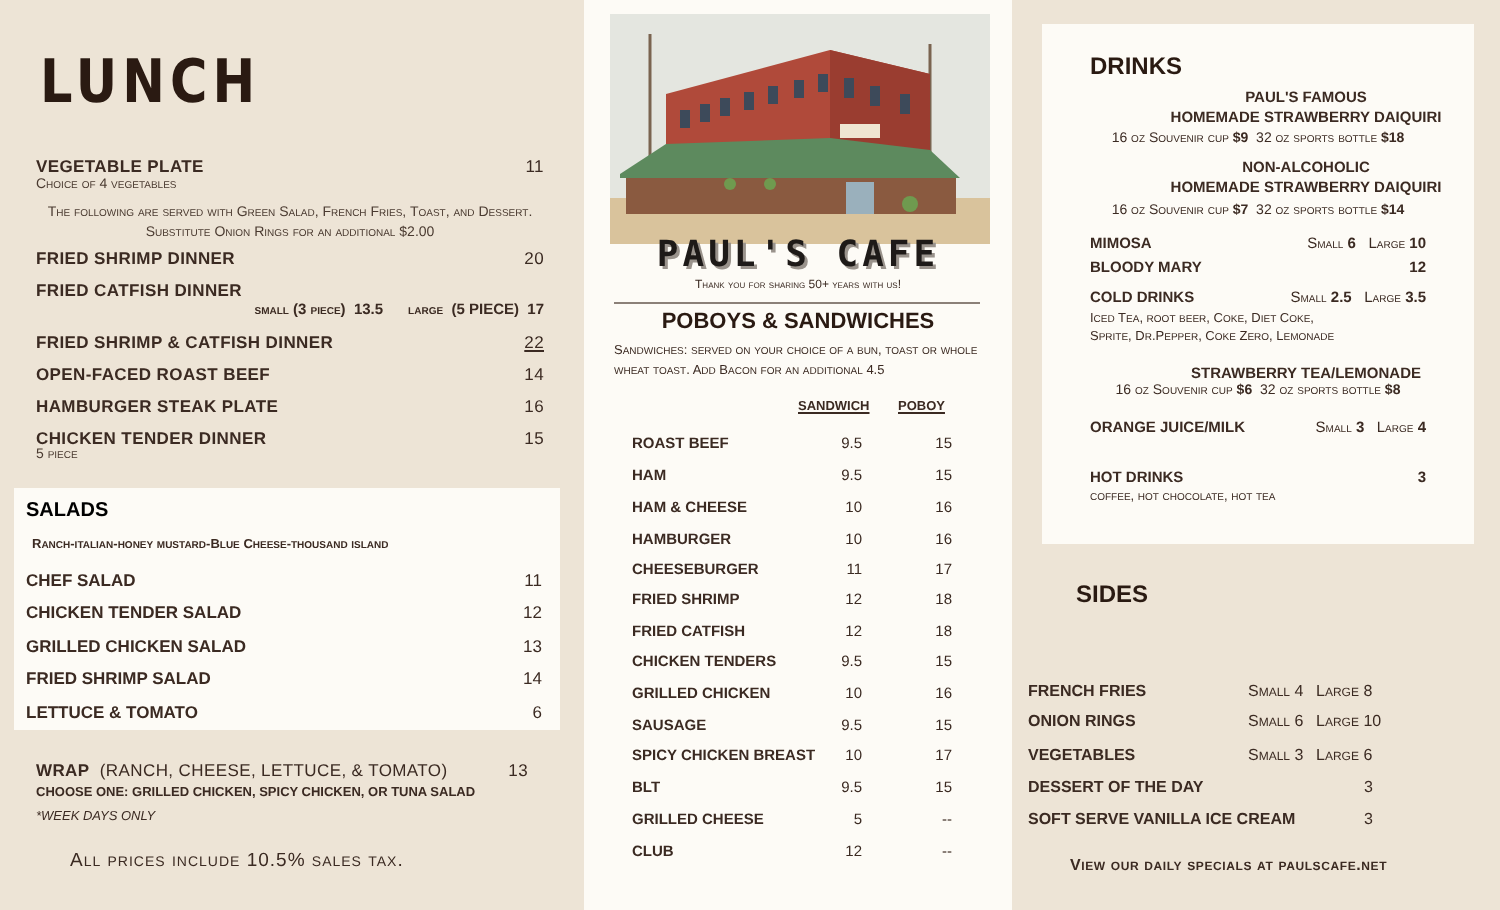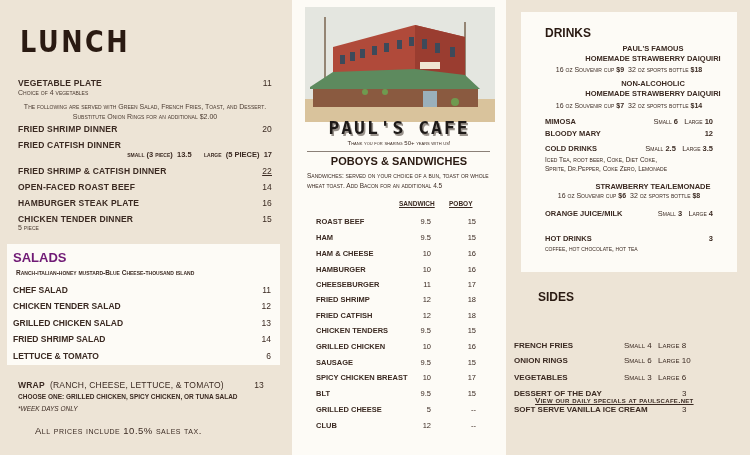--- a/index.html
+++ b/index.html
@@ -21,21 +21,21 @@
     font-size: 30px; letter-spacing: 3px; color: #2a1a12;
     transform: scaleX(0.85); transform-origin: left;
   }
   .row { position: absolute; left: 18px; width: 254px; display: flex; justify-content: space-between; font-size: 8.5px; font-weight: bold; letter-spacing: 0.2px; }
   .row .price { font-weight: normal; font-size: 8.5px; }
   .sub { position: absolute; left: 18px; font-size: 7px; font-variant: small-caps; color: #4a3a30; }
   .note { position: absolute; left: 18px; width: 254px; text-align: center; font-size: 7px; font-variant: small-caps; line-height: 9.5px; color: #4a3a30; }
 
   
   .salads { left: 7px; top: 244px; width: 273px; height: 121px; }
-  .salads-title { position: absolute; left: 6px; top: 6px; font-size: 13px; font-weight: bold; color: #701a75; }
+  .salads-title { position: absolute; left: 6px; top: 6px; font-size: 10px; font-weight: bold; color: #000000; }
   .salads-sub { position: absolute; left: 9px; top: 25px; font-size: 6.5px; font-variant: small-caps; font-weight: bold; }
   .srow { position: absolute; left: 6px; width: 258px; display: flex; justify-content: space-between; font-size: 8.5px; font-weight: bold; }
   .srow .price { font-weight: normal; }
 
   
   .middle { left: 292px; top: 0; width: 214px; height: 455px; }
   .photo { position: absolute; left: 13px; top: 7px; width: 190px; height: 115px; overflow: hidden; background: linear-gradient(#dfe6ea, #e9e2cf 60%, #d8c6a4); }
   .cafe-title {
     position: absolute; left: 0; width: 214px; top: 117px; text-align: center;
     font-family: "DejaVu Sans Mono", monospace; font-weight: bold; font-size: 18px;
@@ -61,21 +61,21 @@
   .drow .opts { font-weight: normal; }
   .drow .opts b { font-weight: bold; }
   .dsub { position: absolute; left: 24px; font-size: 6.5px; font-variant: small-caps; line-height: 9px; }
 
   
   .sides-title { position: absolute; left: 538px; top: 290px; font-size: 12px; font-weight: bold; color: #2a1a12; }
   .siderow { position: absolute; left: 514px; width: 180px; font-size: 8px; font-weight: bold; margin-top: 22px; }
   .siderow .sm { position: absolute; left: 98px; font-weight: normal; padding-left: 12px; }
   .siderow .lg { position: absolute; left: 144px; font-weight: normal; }
   .siderow .one { position: absolute; left: 168px; font-weight: normal; }
-  .specials { position: absolute; left: 535px; top: 396px; font-size: 8px; font-variant: small-caps; font-weight: bold; letter-spacing: 0.3px; text-decoration: underline; }
+  .specials { position: absolute; left: 535px; top: 428px; font-size: 8px; font-variant: small-caps; font-weight: bold; letter-spacing: 0.3px; }
   .tax { position: absolute; left: 35px; top: 425px; font-size: 9.5px; font-variant: small-caps; letter-spacing: 0.5px; }
 </style>
 </head>
 <body>
 
 <div>
   <div class="lunch-title">LUNCH</div>
 
   <div class="row" style="top:78px">
     <span>VEGETABLE PLATE</span>

